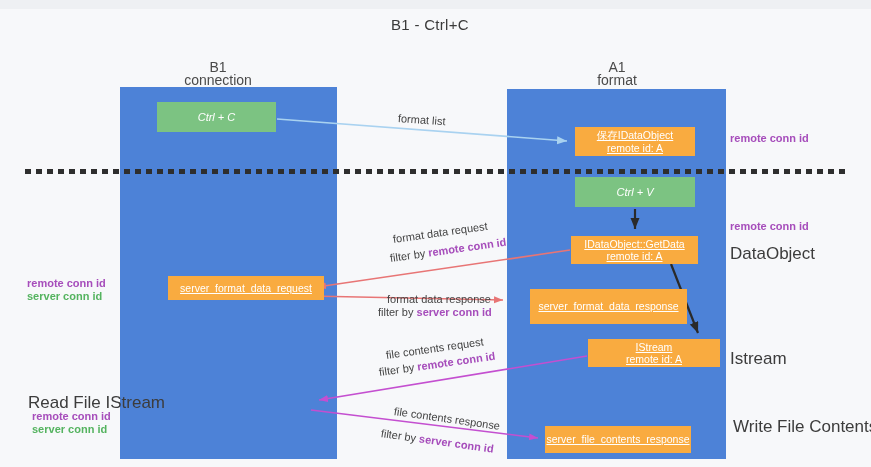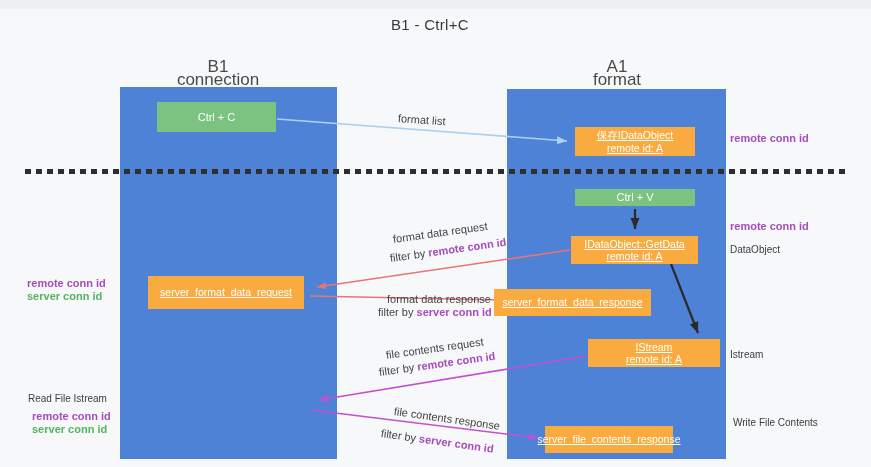--- a/index.html
+++ b/index.html
@@ -4,33 +4,33 @@
 <style>
   * { margin:0; padding:0; box-sizing:border-box; }
   html,body { background:#eef0f3; }
   body { font-family:"Liberation Sans","DejaVu Sans",sans-serif; }
   .canvas {
     position:relative; width:871px; height:467px; overflow:hidden;
     background:#f7f8fa; margin:9px auto;
   }
   .abs { position:absolute; }
   .title-line { width:200px; text-align:center; font-size:15px; color:#3a3a3a; letter-spacing:.3px; }
-  .col-header { width:120px; text-align:center; font-size:17px; color:#4a4a4a; line-height:12.5px; }
+  .col-header { width:120px; text-align:center; font-size:14px; color:#4a4a4a; line-height:12.5px; }
   .panel { background:#4d82d7; }
   .dashes {
     height:5px;
     background:repeating-linear-gradient(90deg,#2e2e2e 0 6px,transparent 6px 11px);
   }
   .node {
     display:flex; flex-direction:column; align-items:center; justify-content:center;
     color:#ffffff; text-align:center; font-size:10.5px; line-height:12.5px;
   }
-  .node.green  { background:#7cc382; font-size:11px; }
+  .node.green  { background:#7cc382; font-size:11px;font-style:italic; }
   .node.orange { background:#f9ab40;text-decoration:underline; }
-  .side-label { font-size:10px; color:#3c3c3c; white-space:nowrap; }
+  .side-label { font-size:17px; color:#3c3c3c; white-space:nowrap; }
   .kw-purple  { color:#a64dbb; font-weight:bold; font-size:11px; white-space:nowrap; }
   .kw-green   { color:#54b35f; font-weight:bold; font-size:11px; white-space:nowrap; }
   .edge-label { font-size:11px; color:#444; white-space:nowrap; transform-origin:left center; }
   .edge-label .kw { font-weight:bold; color:#a64dbb; }
   .rot-neg { transform:rotate(-8deg); }
   .rot-pos { transform:rotate(8deg); }
   .rot-sm  { transform:rotate(4deg); }
   svg.overlay { position:absolute; left:0; top:0; width:871px; height:467px; pointer-events:none; }
 </style>
 </head>
@@ -80,44 +80,44 @@
 
   <div class="abs node green" style="left:157px;top:93px;width:119px;height:30px">
     <span>Ctrl + C</span>
   </div>
 
   <div class="abs node orange" style="left:575px;top:118px;width:120px;height:29px">
     <span>保存IDataObject</span>
     <span>remote id: A</span>
   </div>
 
-  <div class="abs node green" style="left:575px;top:180px;width:120px;height:17px">
+  <div class="abs node green" style="left:575px;top:168px;width:120px;height:30px">
     <span>Ctrl + V</span>
   </div>
 
   <div class="abs node orange" style="left:571px;top:227px;width:127px;height:28px">
     <span>IDataObject::GetData</span>
     <span>remote id: A</span>
   </div>
 
-  <div class="abs node orange" style="left:148px;top:267px;width:156px;height:33px">
+  <div class="abs node orange" style="left:168px;top:267px;width:156px;height:24px">
     <span>server_format_data_request</span>
   </div>
 
-  <div class="abs node orange" style="left:494px;top:280px;width:157px;height:27px">
+  <div class="abs node orange" style="left:530px;top:280px;width:157px;height:35px">
     <span>server_format_data_response</span>
   </div>
 
   <div class="abs node orange" style="left:588px;top:330px;width:132px;height:28px">
     <span>IStream</span>
     <span>remote id: A</span>
   </div>
 
 
-  <div class="abs node orange" style="left:545px;top:417px;width:128px;height:27px">
+  <div class="abs node orange" style="left:545px;top:417px;width:146px;height:27px">
     <span>server_file_contents_response</span>
   </div>
 
   <div class="abs edge-label rot-sm" style="left:398px;top:103px">format list</div>
 
   <div class="abs edge-label rot-neg" style="left:393px;top:224px">format data request</div>
   <div class="abs edge-label rot-neg" style="left:390px;top:243px">
     <span>filter by </span><span class="kw">remote conn id</span>
   </div>
 
@@ -137,17 +137,17 @@
   </div>
 
   <div class="abs kw-purple" style="left:730px;top:123px">remote conn id</div>
   <div class="abs kw-purple" style="left:730px;top:211px">remote conn id</div>
   <div class="abs side-label" style="left:730px;top:235px">DataObject</div>
   <div class="abs side-label" style="left:730px;top:340px">Istream</div>
   <div class="abs side-label" style="left:733px;top:408px">Write File Contents</div>
 
   <div class="abs kw-purple" style="left:27px;top:268px">remote conn id</div>
   <div class="abs kw-green" style="left:27px;top:281px">server conn id</div>
-  <div class="abs side-label" style="left:28px;top:384px">Read File Istream</div>
+  <div class="abs side-label" style="left:28px;top:384px">Read File IStream</div>
   <div class="abs kw-purple" style="left:32px;top:401px">remote conn id</div>
   <div class="abs kw-green" style="left:32px;top:414px">server conn id</div>
 
 </div>
 
 </body></html>

